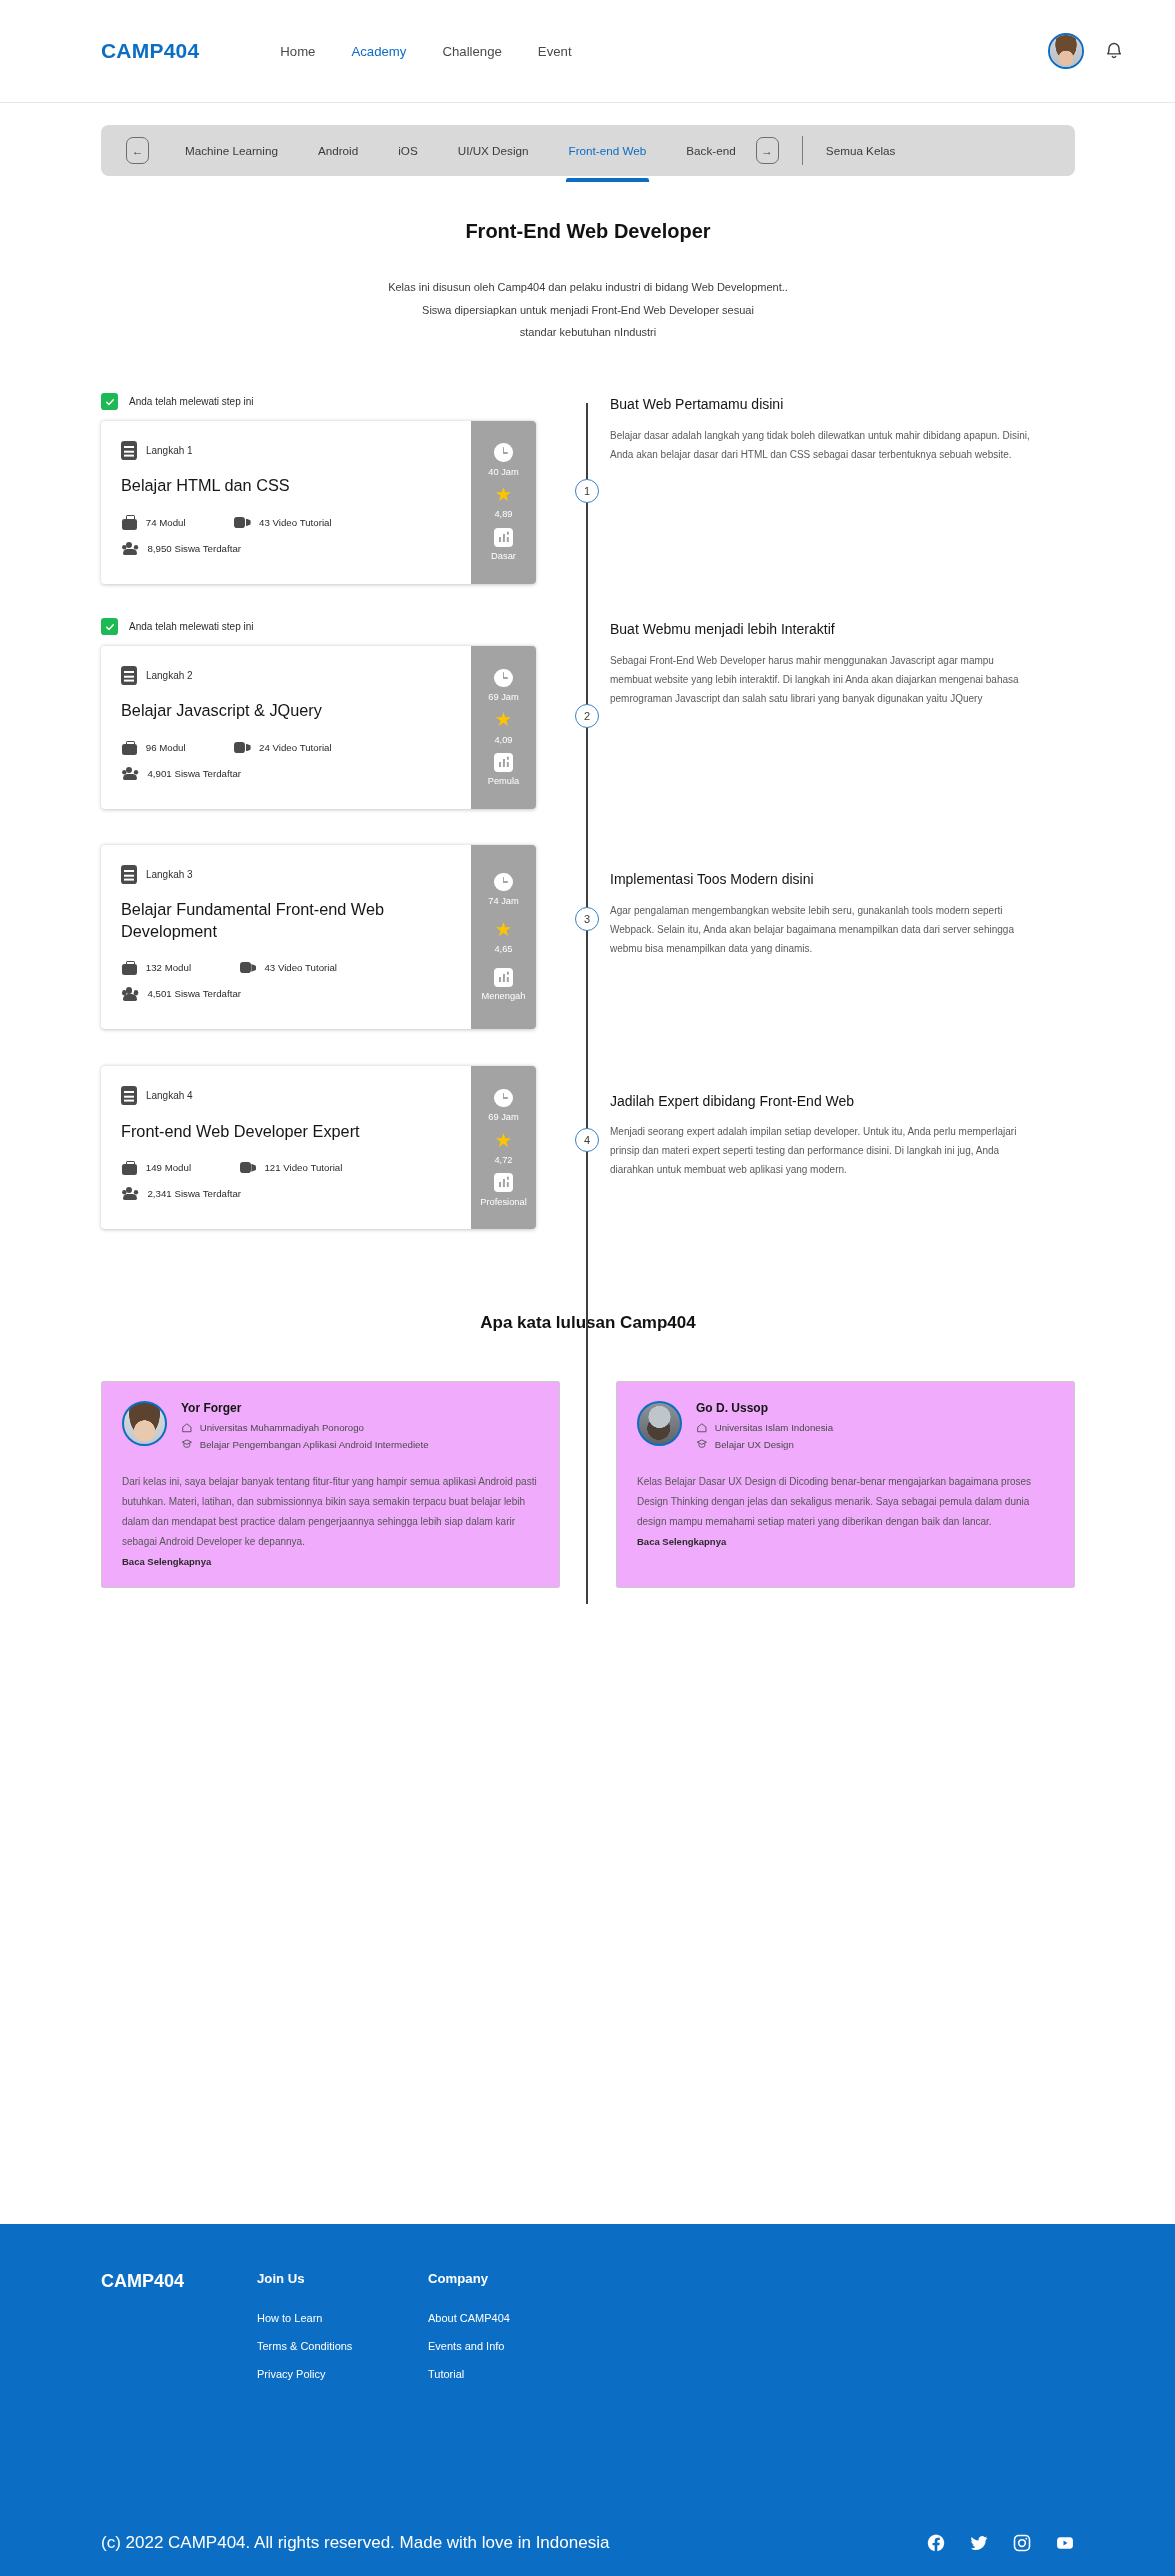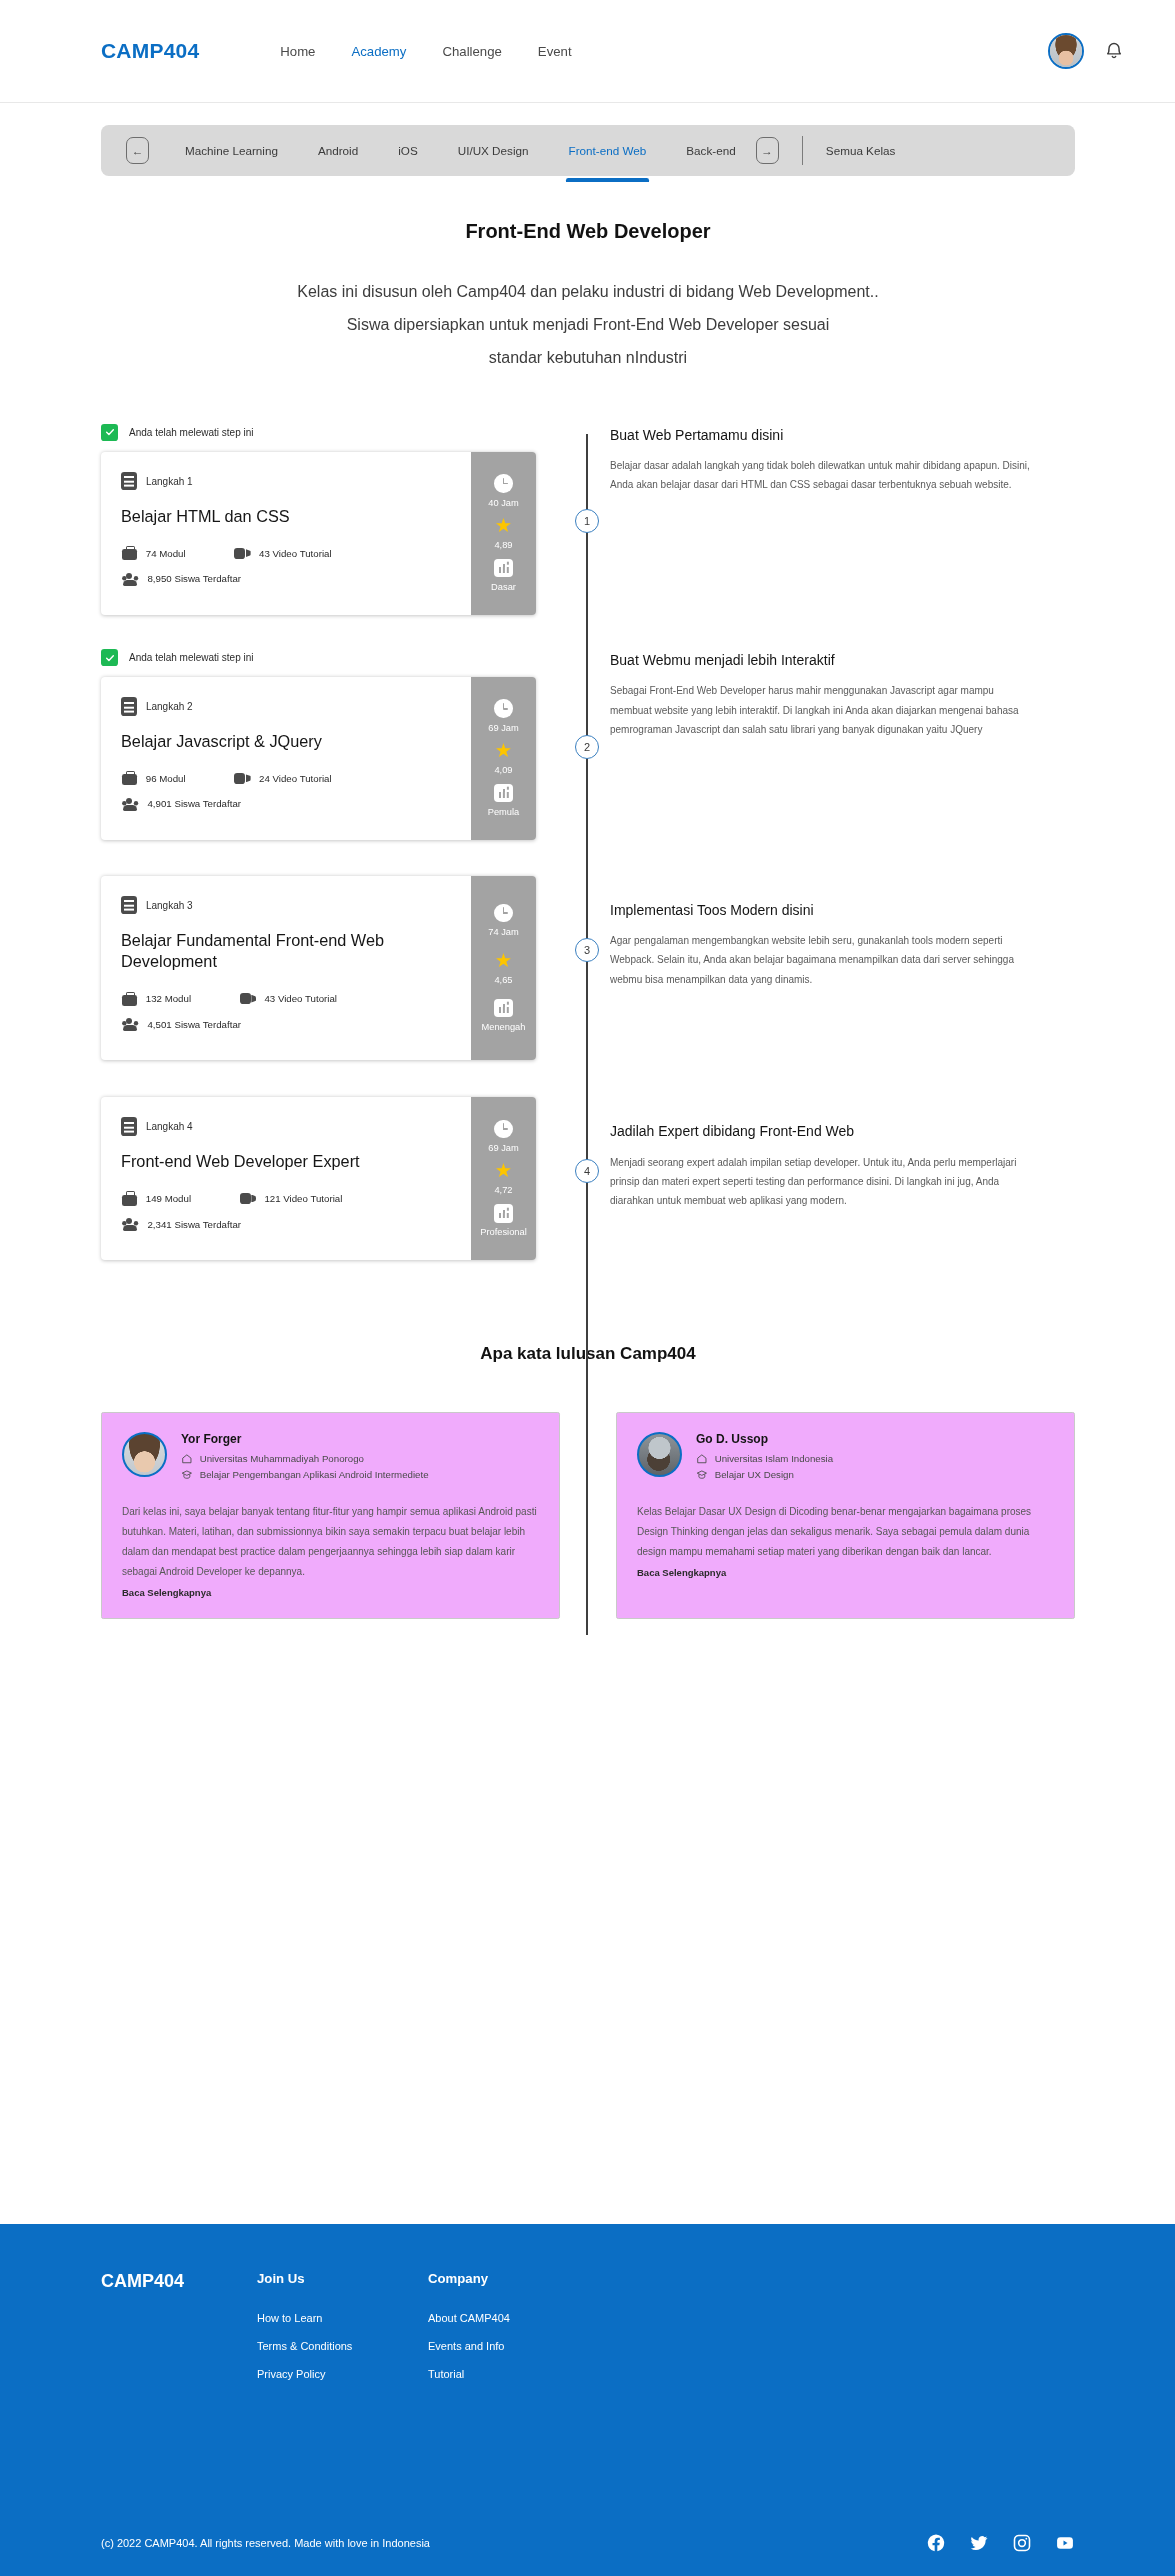--- a/index.html
+++ b/index.html
@@ -124,21 +124,21 @@
 
   
   .title-block { text-align: center; padding-top: 44px; }
   .page-title {
     font-size: 20px;
     font-weight: bold;
     color: #121212;
   }
   .page-desc {
     margin-top: 33px;
-    font-size: 16px;
+    font-size: 11px;
     line-height: 2.05;
     color: #3d3d3d;
   }
 
   
   .timeline {
     position: relative;
     margin-top: 48px;
     padding-bottom: 31px;
   }
@@ -429,21 +429,21 @@
     margin-bottom: 15.6px;
   }
   .footer-bottom {
     position: absolute;
     left: 0; right: 0; bottom: 0;
     height: 67px;
     display: flex;
     align-items: center;
     padding: 0 101px;
   }
-  .copyright { font-size: 11px; color: #fff; }
+  .copyright { font-size: 17px; color: #fff; }
   .socials { margin-left: auto; display: flex; gap: 23px; align-items: center; }
   .soc { width: 20px; height: 20px; cursor: pointer; }
 </style>
 </head>
 <body>
 
 <div class="header">
   <div class="brand">CAMP404</div>
   <div class="nav">
     <a class="nav-link" href="#">Home</a>

